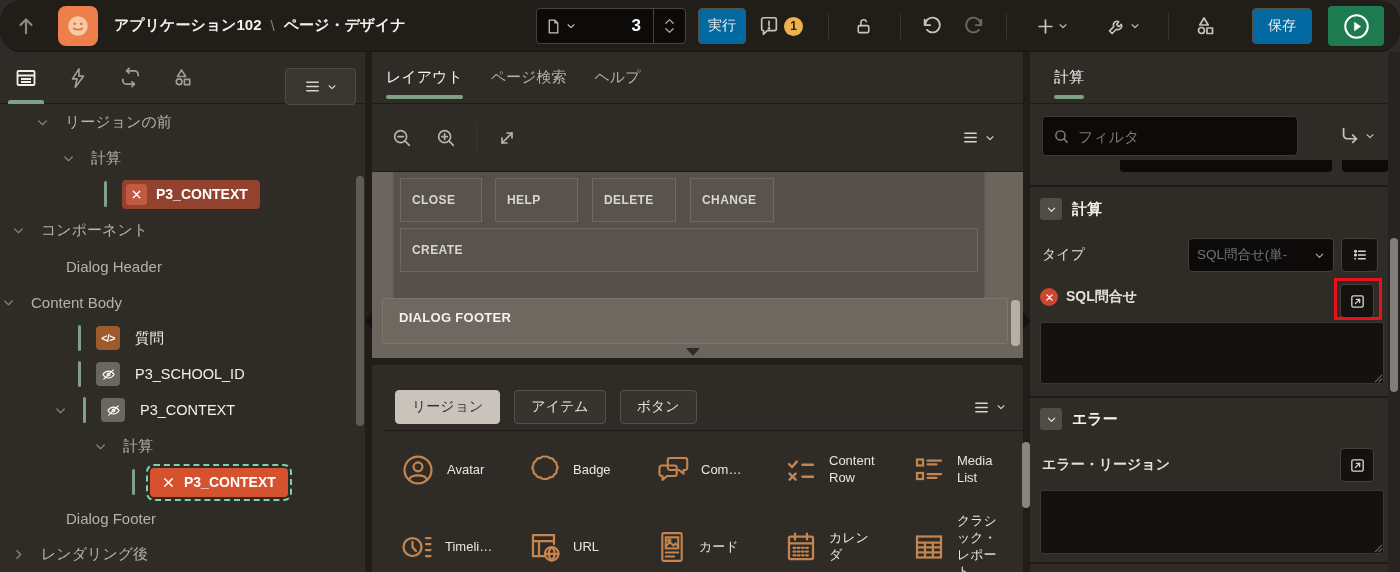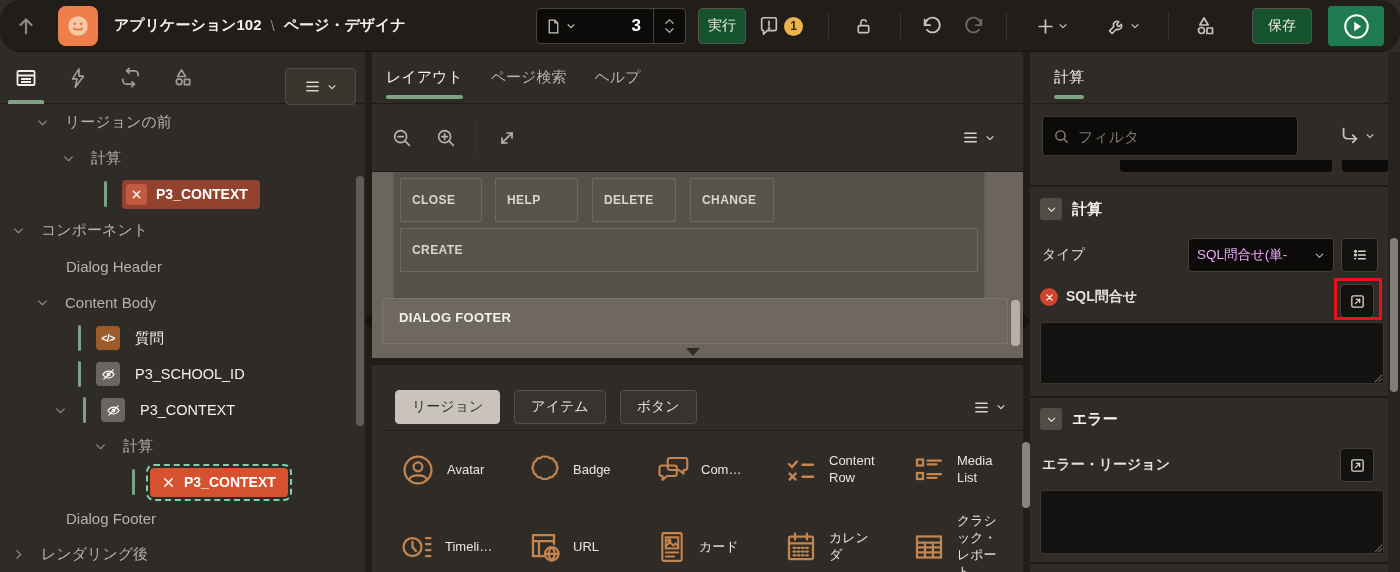--- a/index.html
+++ b/index.html
@@ -19,21 +19,21 @@
   .header{position:absolute;left:0;top:0;width:1400px;height:52px;background:#211e1a;display:flex;align-items:center;border-bottom:1px solid #181512;border-radius:21px;}
   .hbtn{display:flex;align-items:center;justify-content:center;height:36px;border-radius:4px;cursor:pointer;}
   .up-arrow{width:40px;margin-left:6px;color:#8d8880;}
   .logo{width:40px;height:40px;margin-left:12px;border-radius:8px;background:var(--logo-orange);display:flex;align-items:center;justify-content:center;}
   .crumb{margin-left:16px;font-size:15px;font-weight:bold;color:#f4f1ec;display:flex;align-items:center;gap:9px;}
   .crumb .sep{color:#847f77;font-weight:normal;}
   .pagebox{position:absolute;left:536px;top:8px;height:36px;display:flex;background:#0d0b0a;border:1px solid #48443d;border-radius:4px;}
   .pagemain{width:116px;display:flex;align-items:center;padding:0 8px;gap:4px;}
   .pagenum{flex:1;text-align:right;font-size:17px;font-weight:bold;color:#fff;padding-right:4px;}
   .spinner{width:32px;border-left:1px solid #48443d;display:flex;flex-direction:column;align-items:center;justify-content:center;gap:2px;color:#b5b0a8;}
-  .txtbtn{position:absolute;top:8px;height:36px;background:#14532d;border:1px solid #54504a;border-radius:4px;color:#f2efe9;font-size:14px;display:flex;align-items:center;justify-content:center;cursor:pointer;}
+  .txtbtn{position:absolute;top:8px;height:36px;background:#0369a1;border:1px solid #54504a;border-radius:4px;color:#f2efe9;font-size:14px;display:flex;align-items:center;justify-content:center;cursor:pointer;}
   .run{left:698px;width:48px;}
   .save{left:1252px;width:60px;}
   .warnbtn{position:absolute;left:758px;top:8px;height:36px;display:flex;align-items:center;gap:4px;cursor:pointer;}
   .badge{width:19px;height:19px;border-radius:50%;background:var(--warning-yellow);color:#2e2410;font-size:12px;font-weight:bold;display:flex;align-items:center;justify-content:center;}
   .hsep{position:absolute;top:13px;width:1px;height:26px;background:#3a362f;}
   .iconbtn{position:absolute;top:8px;height:36px;display:flex;align-items:center;justify-content:center;gap:3px;cursor:pointer;}
   .playbtn{position:absolute;left:1328px;top:6px;width:56px;height:40px;background:var(--run-green);border-radius:4px;display:flex;align-items:center;justify-content:center;cursor:pointer;}
 
   
   .left-panel{position:absolute;left:0;top:52px;width:365px;height:520px;background:#2f2b27;}
@@ -103,21 +103,21 @@
   .filter-box input::placeholder{color:#7d7871;}
   .goto-btn{position:absolute;left:296px;top:12px;width:62px;height:40px;display:flex;align-items:center;justify-content:center;gap:4px;color:#c9c4bc;cursor:pointer;}
   .clip-wide{position:absolute;left:90px;top:108px;width:212px;height:12px;background:#0d0b0a;border-radius:0 0 4px 4px;}
   .clip-small{position:absolute;left:312px;top:108px;width:46px;height:12px;background:#0d0b0a;border-radius:0 0 4px 4px;}
   .rdivider{position:absolute;left:0;width:370px;height:2px;background:#1e1b18;}
   .sec-head{position:absolute;left:10px;display:flex;align-items:center;gap:10px;}
   .collapse-btn{width:22px;height:22px;background:#514c45;border-radius:3px;display:flex;align-items:center;justify-content:center;color:#e8e4dd;cursor:pointer;}
   .sec-title{font-size:15px;font-weight:bold;color:#f5f2ec;}
   .plabel{font-size:14px;color:#e5e1da;}
   .pselect{position:absolute;left:158px;width:146px;height:34px;background:#0d0b0a;border:1px solid #45413a;border-radius:4px;display:flex;align-items:center;padding:0 8px;gap:4px;cursor:pointer;}
-  .pselect span{flex:1;font-size:13.5px;color:#f0abfc;white-space:nowrap;overflow:hidden;}
+  .pselect span{flex:1;font-size:13.5px;color:#737373;white-space:nowrap;overflow:hidden;}
   .sqbtn{position:absolute;width:37px;height:34px;background:#141210;border:1px solid #45413a;border-radius:4px;display:flex;align-items:center;justify-content:center;color:#d9d5ce;cursor:pointer;}
   .err-ic{width:18px;height:18px;border-radius:50%;background:#d0452f;display:flex;align-items:center;justify-content:center;flex:none;}
   .ptext{position:absolute;left:10px;width:344px;background:#141210;border:1px solid #3a3631;border-radius:3px;resize:none;color:#e8e4dd;font-family:inherit;font-size:13px;padding:6px;outline:none;}
   .resize-h{position:absolute;color:#6b665f;pointer-events:none;}
   .annotation{position:absolute;left:304px;top:226px;width:48px;height:42px;border:3px solid var(--annotation-red);pointer-events:none;}
   .right-scroll-track{position:absolute;right:0;top:0;width:12px;height:520px;background:#262320;}
   .right-scroll-thumb{position:absolute;right:2px;top:186px;width:8px;height:154px;border-radius:4px;background:#827d76;}
 </style>
 </head>
 <body>
@@ -308,21 +308,21 @@
         <span class="tchev">
             <svg width="13" height="13" viewBox="0 0 24 24" fill="none" stroke="currentColor" stroke-width="2.4" stroke-linecap="round" stroke-linejoin="round">
               <path d="M5 9l7 7 7-7"></path>
             </svg>
           </span>
         <span class="tlabel">コンポーネント</span>
       </div>
       <div class="trow" style="padding-left:66px">
         <span class="tlabel">Dialog Header</span>
       </div>
-      <div class="trow" style="padding-left:34px">
+      <div class="trow" style="">
         <span class="tchev">
             <svg width="13" height="13" viewBox="0 0 24 24" fill="none" stroke="currentColor" stroke-width="2.4" stroke-linecap="round" stroke-linejoin="round">
               <path d="M5 9l7 7 7-7"></path>
             </svg>
           </span>
         <span class="tlabel">Content Body</span>
       </div>
       <div class="trow" style="padding-left:78px">
         <span class="gbar"></span>
         <span class="ibox code">&lt;/&gt;</span>

